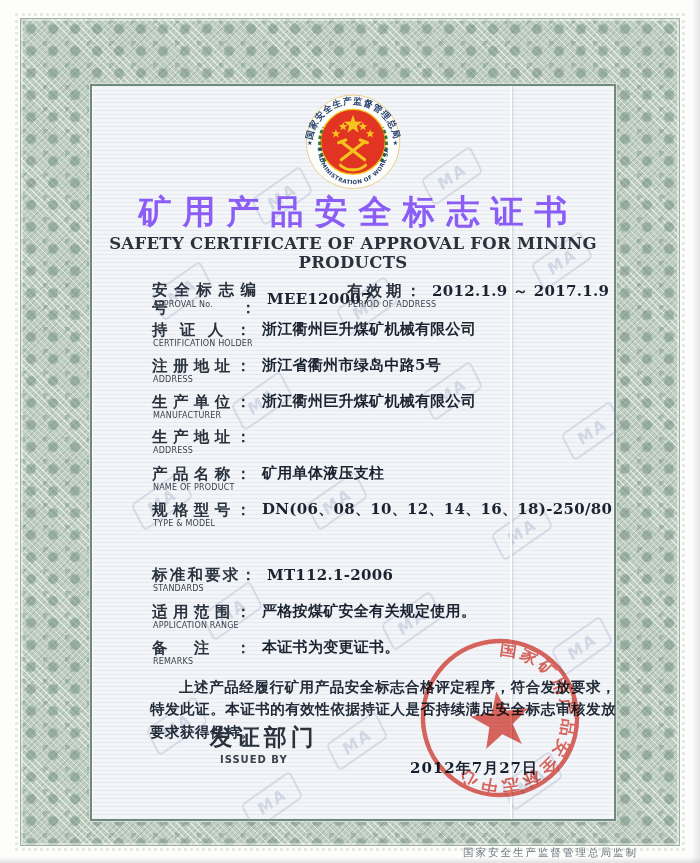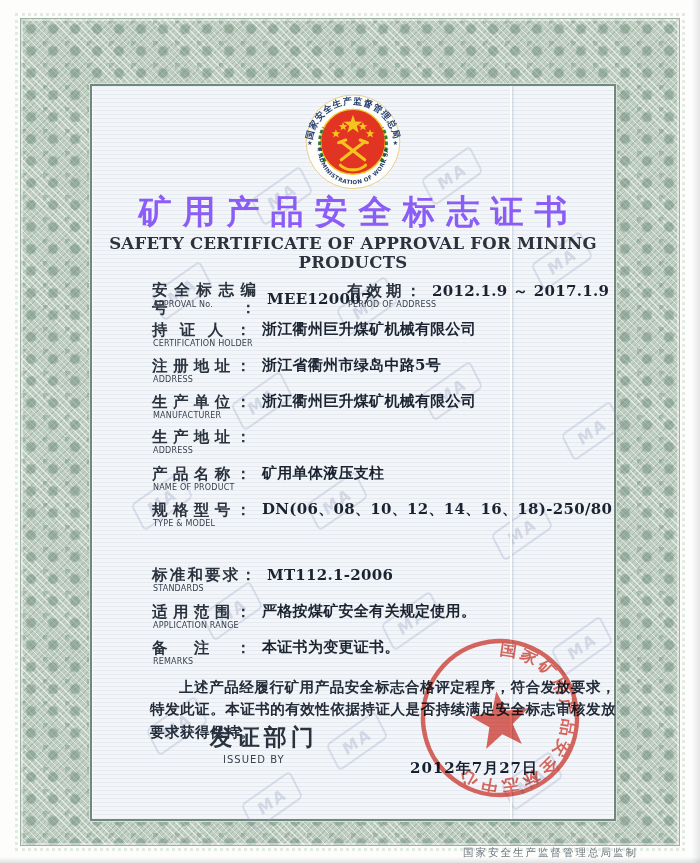--- a/index.html
+++ b/index.html
@@ -75,21 +75,21 @@
   .row-validity{position:absolute;left:255px;display:flex;align-items:flex-start;}
 
   
   .statement{position:absolute;left:58px;top:590px;width:466px;
     font-size:14.5px;font-weight:bold;color:#222b38;line-height:1.55;
     text-align:justify;text-indent:2em;letter-spacing:.5px;}
 
   .issued{position:absolute;left:0;width:62%;top:636px;text-align:center;}
   .issued .zh-big{font-size:23px;font-weight:bold;letter-spacing:4px;color:#2a323e;padding-left:20px;}
   .issued .en-sm{font-family:"DejaVu Sans","Liberation Sans",sans-serif;
-    font-size:10px;letter-spacing:1px;color:#39414d;margin-top:1px;}
+    font-size:10px;letter-spacing:1px;color:#39414d;margin-top:1px;font-weight:bold;}
 
   .issue-date{position:absolute;left:318px;top:673px;font-size:15px;font-weight:bold;
     color:#15202e;letter-spacing:1px;}
 
   
   .seal{position:absolute;left:323px;top:547px;width:170px;height:170px;
     opacity:.88;mix-blend-mode:multiply;transform:rotate(-8deg);}
 
   
   .footer-note{position:absolute;right:62px;top:846px;font-size:10.5px;color:#6a747b;

